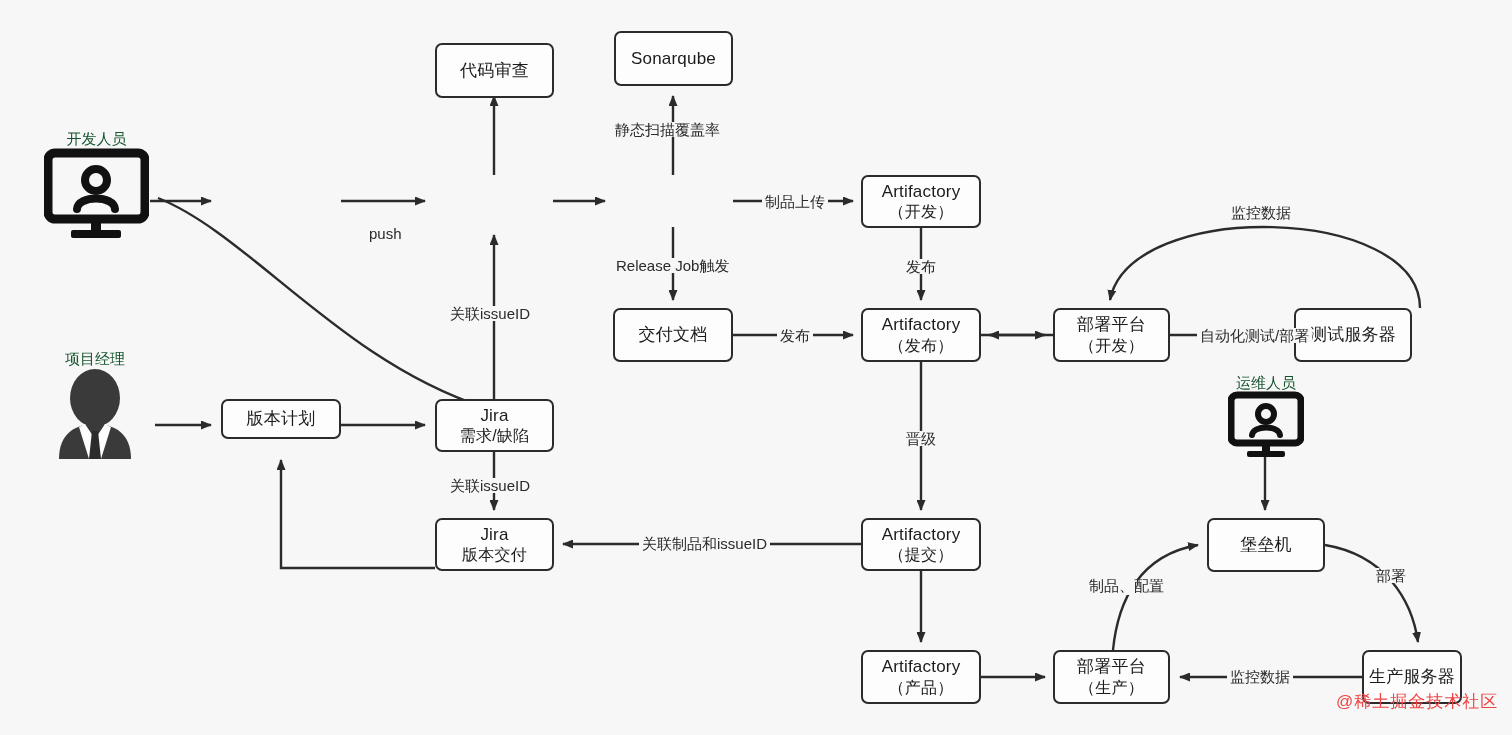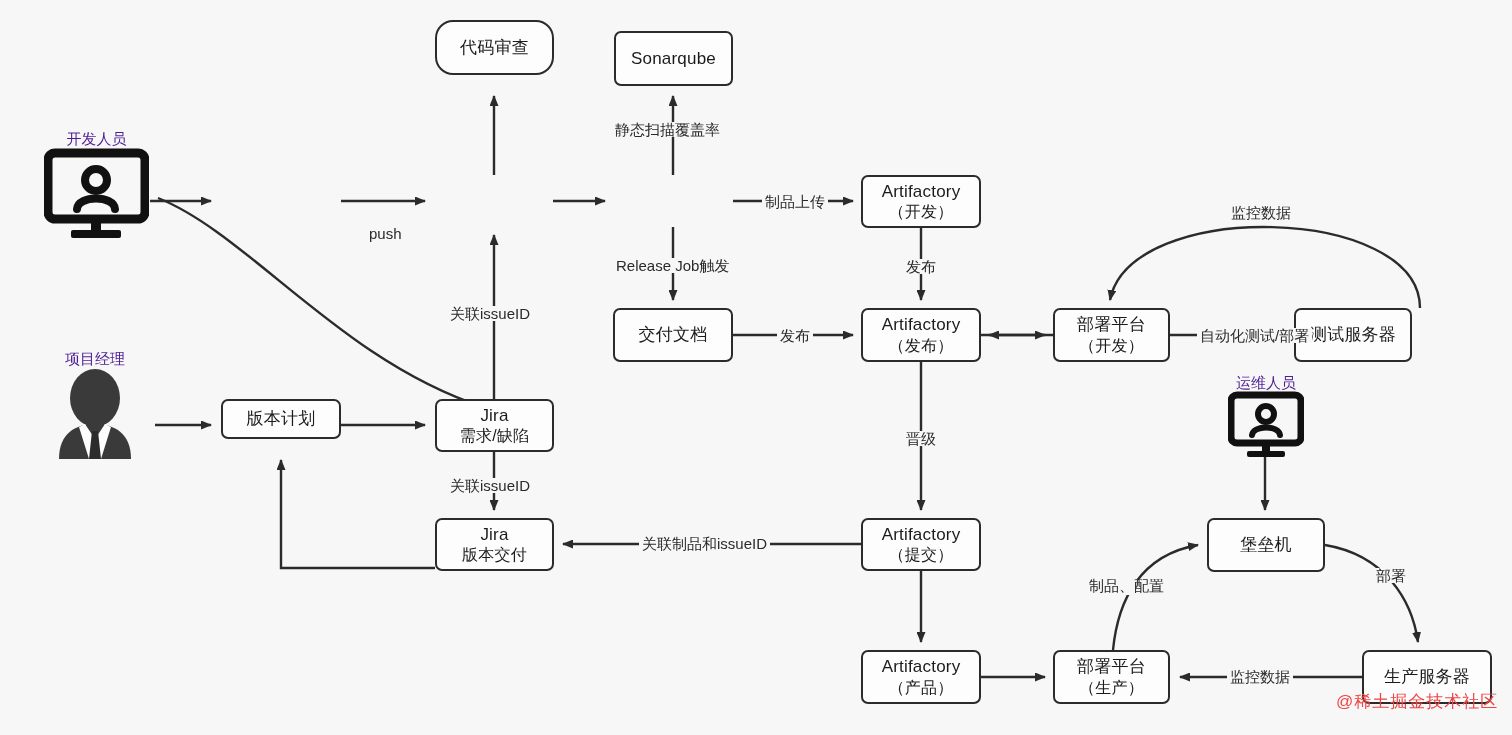--- a/index.html
+++ b/index.html
@@ -34,21 +34,21 @@
     position:absolute;
     font-size:15px;
     color:#2a2a2a;
     white-space:nowrap;
     background:#f7f7f7;
     padding:0 3px;
     line-height:1;
   }
 
   .actor{position:absolute;display:flex;flex-direction:column;align-items:center;}
-  .actor .cap{font-size:15px;color:#4c1d95;margin-bottom:-2px;white-space:nowrap;}
+  .actor .cap{font-size:15px;color:#14532d;margin-bottom:-2px;white-space:nowrap;}
   .actor svg{display:block;}
 
   .watermark{
     position:absolute;
     font-size:17px;
     color:#ef4444;
     white-space:nowrap;
     letter-spacing:1px;
   }
 </style>
@@ -146,21 +146,21 @@
     <div class="cap">运维人员</div>
     <svg width="76" height="68" viewBox="0 0 76 68">
       <rect x="3" y="4" width="70" height="48" rx="6" fill="none" stroke="#111" stroke-width="7"></rect>
       <circle cx="38" cy="23" r="8" fill="none" stroke="#111" stroke-width="6"></circle>
       <path d="M24 44 C25 34, 51 34, 52 44" fill="none" stroke="#111" stroke-width="6" stroke-linecap="round"></path>
       <rect x="34" y="52" width="8" height="9" fill="#111"></rect>
       <rect x="19" y="60" width="38" height="6" rx="2" fill="#111"></rect>
     </svg>
   </div>
 
-  <div class="node" style="left:435px;top:20px;width:119px;height:55px;border-radius:18px;">
+  <div class="node" style="left:435px;top:43px;width:119px;height:55px;">
     <span>代码审查</span>
   </div>
 
   <div class="node" style="left:614px;top:31px;width:119px;height:55px;">
     <span>Sonarqube</span>
   </div>
 
 
 
 
@@ -213,21 +213,21 @@
   <div class="node" style="left:861px;top:650px;width:120px;height:54px;">
     <span>Artifactory</span>
     <span class="l2">（产品）</span>
   </div>
 
   <div class="node" style="left:1053px;top:650px;width:117px;height:54px;">
     <span>部署平台</span>
     <span class="l2">（生产）</span>
   </div>
 
-  <div class="node" style="left:1362px;top:650px;width:130px;height:54px;font-family:Liberation Serif, serif;">
+  <div class="node" style="left:1362px;top:650px;width:100px;height:54px;font-family:Liberation Serif, serif;">
     <span>生产服务器</span>
   </div>
 
   <div class="edgelabel" style="left:366px;top:194px;margin-top:32px;">push</div>
   <div class="edgelabel" style="left:612px;top:122px;">静态扫描覆盖率</div>
   <div class="edgelabel" style="left:762px;top:194px;">制品上传</div>
   <div class="edgelabel" style="left:613px;top:258px;">Release Job触发</div>
   <div class="edgelabel" style="left:447px;top:306px;">关联issueID</div>
   <div class="edgelabel" style="left:903px;top:259px;">发布</div>
   <div class="edgelabel" style="left:777px;top:328px;">发布</div>

